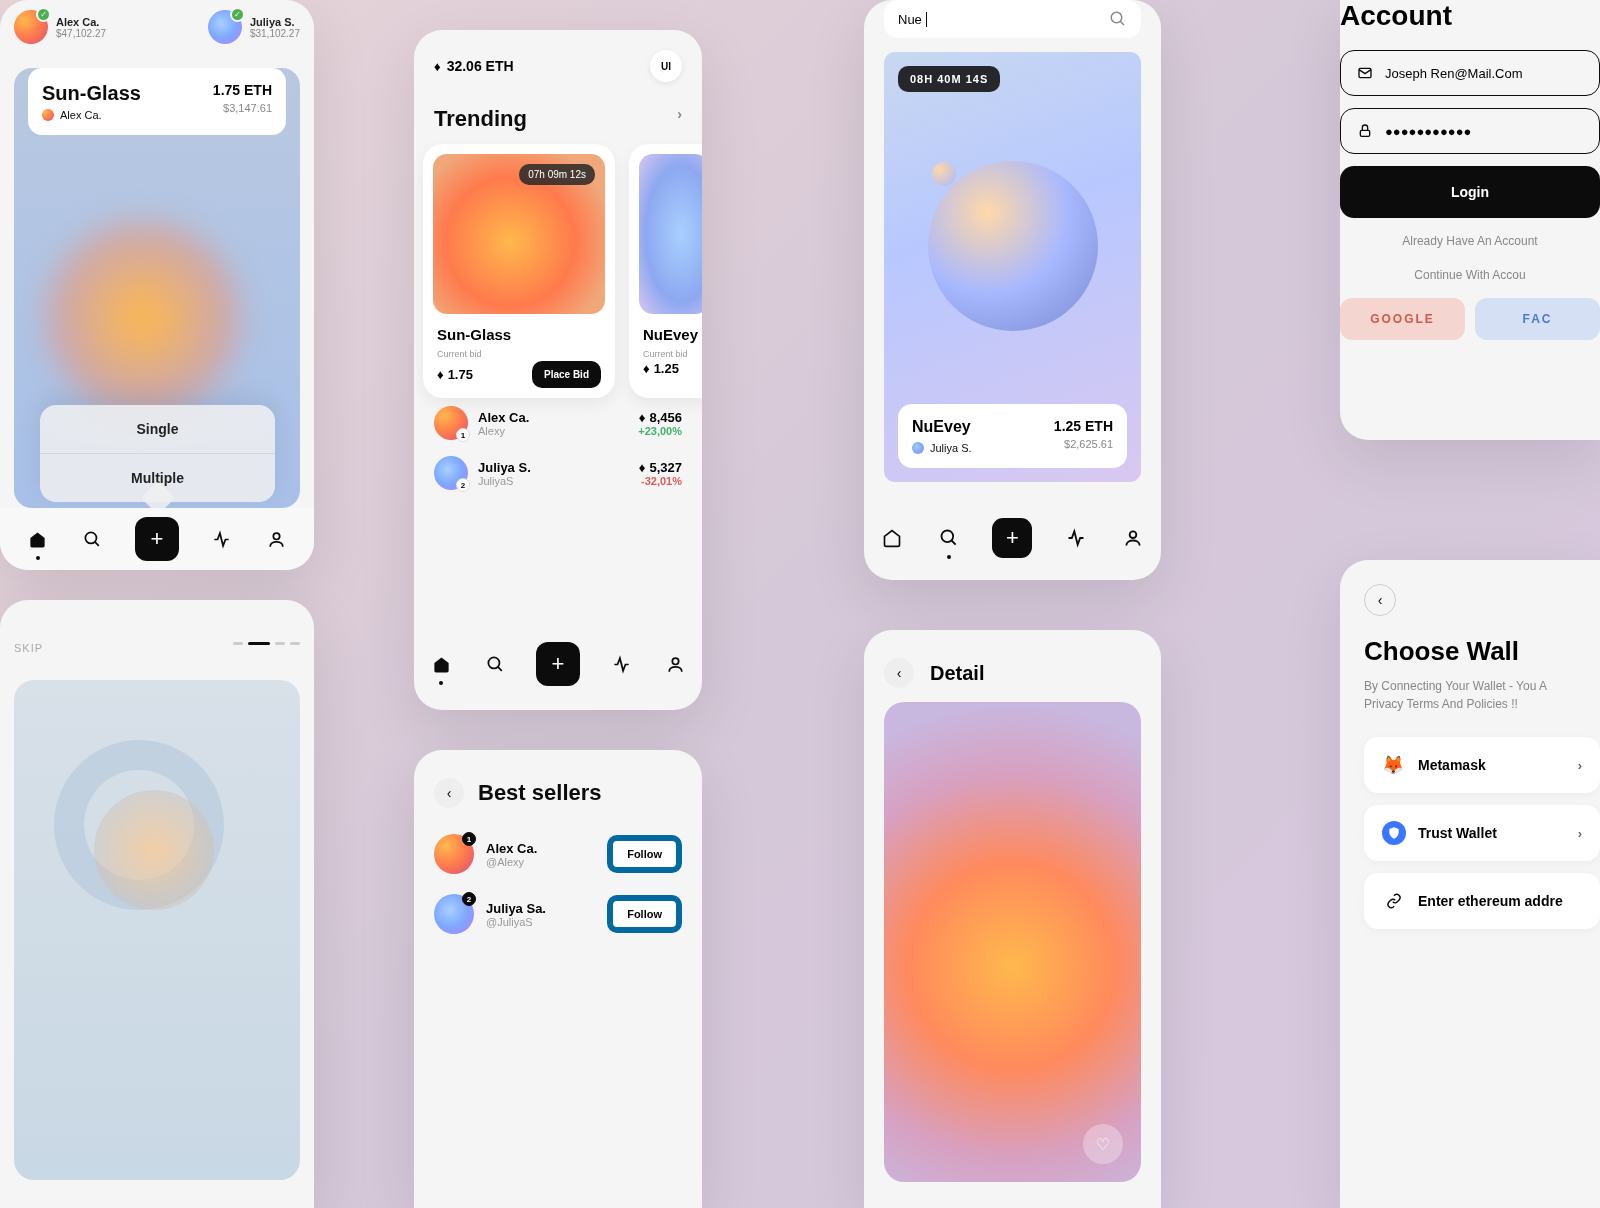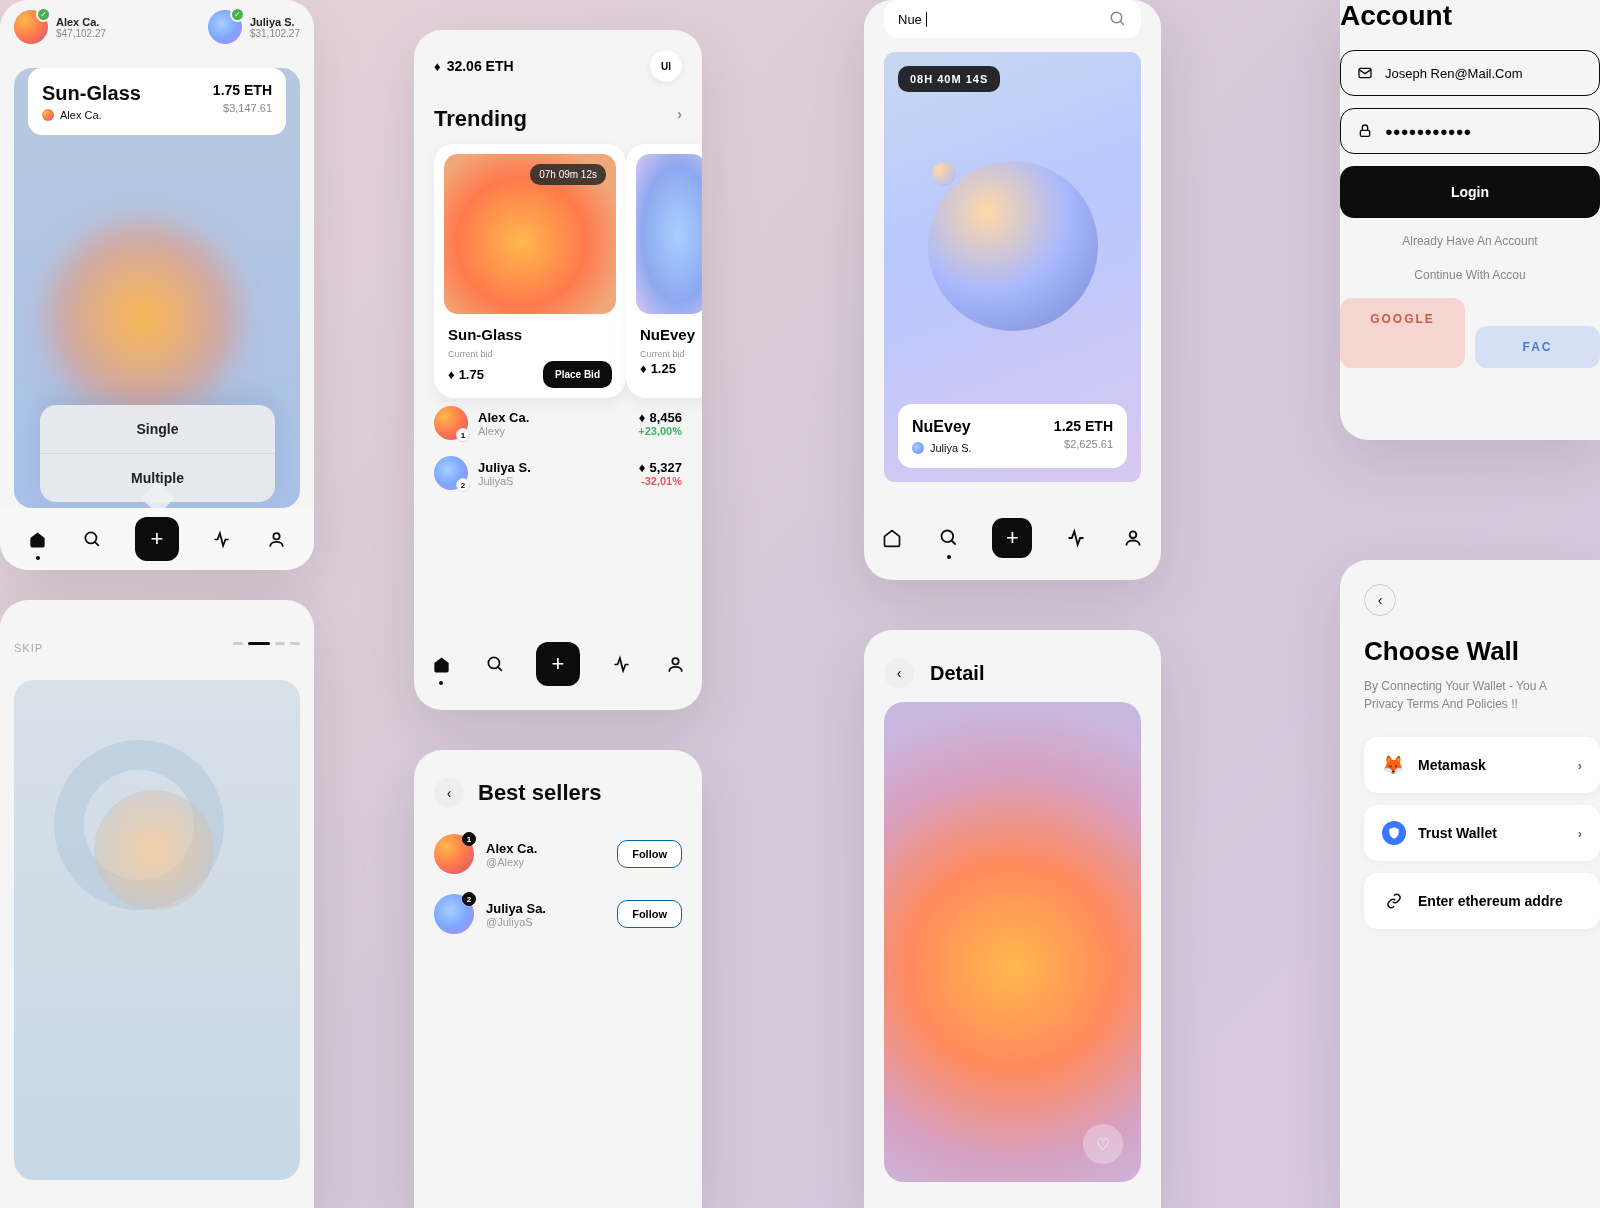--- a/index.html
+++ b/index.html
@@ -61,21 +61,21 @@
 .ring2 { position:absolute; width:120px; height:120px; border-radius:50%; background: radial-gradient(circle, rgba(255,200,140,0.7), rgba(160,180,210,0.3)); left:80px; top:110px; }
 
 
 .s3 { left: 414px; top: 30px; width: 288px; height: 680px; }
 .s3-top { display: flex; justify-content: space-between; align-items: center; padding: 20px; }
 .eth-bal { display: flex; align-items: center; gap: 6px; font-weight: 700; font-size: 14px; }
 .eth-icon { font-size: 13px; }
 .ui-badge { width: 32px; height: 32px; border-radius: 50%; background: #fff; display: flex; align-items: center; justify-content: center; font-size: 10px; font-weight: 700; box-shadow: 0 2px 6px rgba(0,0,0,0.08); }
 .sec-title { font-size: 22px; font-weight: 800; color: #0c0c0c; padding: 4px 20px 12px; display:flex; justify-content:space-between; align-items:flex-start; }
 .chev { font-size: 14px; color: #888; }
-.carousel { display: flex; padding: 0 20px; overflow: visible; }
+.carousel { display: flex; gap: 14px; padding: 0 9px; overflow: visible; }
 .mini-card { flex: 0 0 192px; background: #fff; border-radius: 20px; padding: 10px; box-shadow: 0 6px 16px rgba(0,0,0,0.06); }
 .thumb { height: 160px; border-radius: 14px; position: relative; margin-bottom: 10px; }
 .thumb.orange { background: radial-gradient(circle at 45% 55%, #ffb84d, #ff7a4d 50%, #f0a87a 80%); }
 .thumb.blue { background: radial-gradient(ellipse at 60% 50%, #a8d0ff, #8da8f0 60%, #d8c8f0); }
 .timer { position: absolute; top: 10px; right: 10px; background: rgba(40,40,40,0.85); color: #fff; font-size: 10px; padding: 5px 9px; border-radius: 10px; }
 .mini-title { font-weight: 700; font-size: 15px; padding: 2px 4px; }
 .mini-label { font-size: 9px; color: #999; padding: 4px 4px 2px; }
 .mini-row { display: flex; justify-content: space-between; align-items: center; padding: 0 4px; }
 .mini-bid { font-weight: 800; font-size: 13px; display:flex; gap:4px; align-items:center; }
 .bid-btn { background: #0c0c0c; color: #fff; border-radius: 10px; padding: 8px 12px; font-size: 10px; font-weight: 600; }
@@ -92,21 +92,21 @@
 .col-pct { font-size: 11px; font-weight: 600; }
 .pct-up { color: #3db56a; }
 .pct-down { color: #e05a5a; }
 .s3-tabbar { position:absolute; bottom:18px; left:0; right:0; height:56px; display:flex; align-items:center; justify-content:space-around; }
 
 
 .s4 { left: 414px; top: 750px; width: 288px; height: 458px; border-radius: 28px 28px 0 0; }
 .s4-head { display: flex; align-items: center; gap: 14px; padding: 28px 20px 16px; }
 .back-btn { width: 30px; height: 30px; border-radius: 50%; background: #eee; display: flex; align-items: center; justify-content: center; font-size: 14px; }
 .seller-row { display: flex; align-items: center; padding: 10px 20px; gap: 12px; }
-.follow-btn { background: #fff; border: 1px solid #0369a1; border-radius: 10px; padding: 7px 14px; font-size: 11px; font-weight: 600; }
+.follow-btn { background: #fff; border: 6px solid #0369a1; border-radius: 10px; padding: 7px 14px; font-size: 11px; font-weight: 600; }
 
 
 .s5 { left: 864px; top: 0; width: 297px; height: 580px; }
 .search-bar { margin: 0 20px 14px; background: #fff; border-radius: 14px; padding: 10px 14px; display: flex; align-items: center; justify-content: space-between; font-size: 13px; }
 .cursor { border-right: 1.5px solid #0c0c0c; padding-right: 1px; animation: blink 1s infinite; }
 @keyframes blink { 50% { border-color: transparent; } }
 .s5-hero { margin: 8px 20px; height: 430px; border-radius: 11px; background: linear-gradient(160deg, #c8d8f0 0%, #b8c8ff 40%, #d8c8f0 100%); position: relative; overflow: hidden; }
 .timer-dark { position:absolute; top:14px; left:14px; background: rgba(20,20,20,0.9); color:#fff; font-size:11px; font-weight:600; padding:7px 12px; border-radius:10px; letter-spacing: 1px; }
 .sphere { position:absolute; left:50%; top:45%; transform:translate(-50%,-50%); width:170px; height:170px; border-radius:50%; background: radial-gradient(circle at 35% 30%, #ffd8a8, #a8b8ff 50%, #7888d0); }
 .sphere-sm { position:absolute; width:24px; height:24px; border-radius:50%; background: radial-gradient(circle at 30% 30%, #ffd8a8, #a8b8ff); left:48px; top:110px; }
@@ -122,21 +122,21 @@
 
 
 .s7 { left: 1340px; top: 0; width: 260px; height: 440px; border-radius: 0 0 0 28px; }
 .acct-title { font-weight:900; font-size:28px; padding: 0 0 18px 0; }
 .form-field { border: 1.5px solid #0c0c0c; border-radius: 14px; padding: 14px 16px; margin-bottom: 12px; display:flex; align-items:center; gap:12px; font-size:13px; }
 .login-btn { background:#0c0c0c; color:#fff; border-radius:14px; padding:18px; text-align:center; font-weight:600; font-size:14px; margin-top:6px; }
 .hint { text-align:center; color:#888; font-size:12px; padding:16px 0; }
 .oauth-row { display:flex; gap:10px; }
 .oauth-btn { flex:1; padding:14px 0; border-radius:12px; text-align:center; font-weight:700; font-size:12px; letter-spacing:2px; }
 .google { background:#f5d5d0; color:#d05a4a; }
-.fb { background:#d5e0f5; color:#4a7ad0;margin-top:28px; }
+.fb { background:#d5e0f5; color:#4a7ad0; }
 
 
 .s8 { left: 1340px; top: 560px; width: 260px; height: 648px; border-radius: 28px 0 0 0; padding: 24px 0 0 24px; }
 .back-circ { width:32px; height:32px; border:1.5px solid #ccc; border-radius:50%; display:flex; align-items:center; justify-content:center; font-size:14px; margin-bottom: 20px; }
 .cw-title { font-weight:900; font-size:26px; margin-bottom:10px; }
 .cw-desc { font-size:12px; color:#888; line-height:1.5; margin-bottom:24px; }
 .wallet-row { background:#fff; border-radius:14px; padding:16px 18px; margin-bottom:12px; display:flex; align-items:center; gap:12px; font-weight:700; font-size:14px; box-shadow:0 2px 8px rgba(0,0,0,0.04); }
 .w-icon { width:24px; height:24px; display:flex; align-items:center; justify-content:center; border-radius:50%; }
 .w-chev { margin-left:auto; font-size:13px; color:#666; }
 

